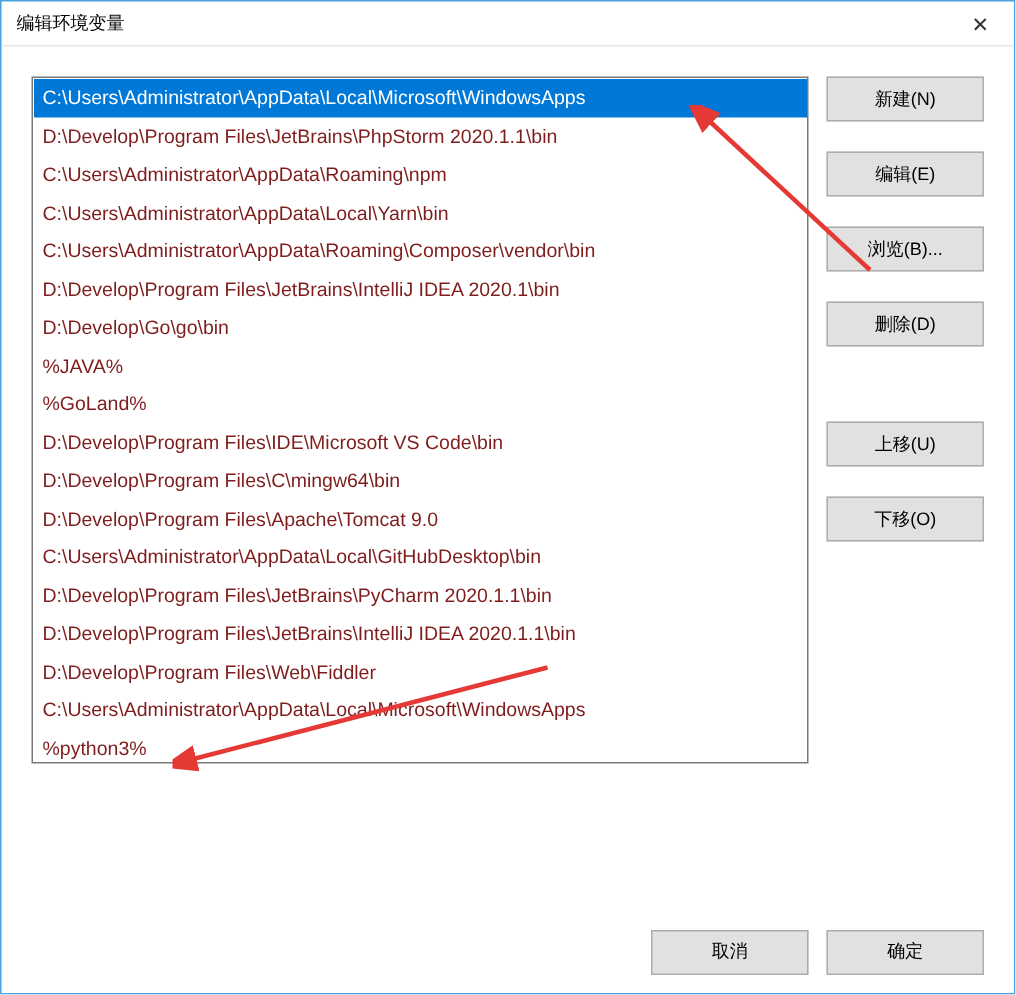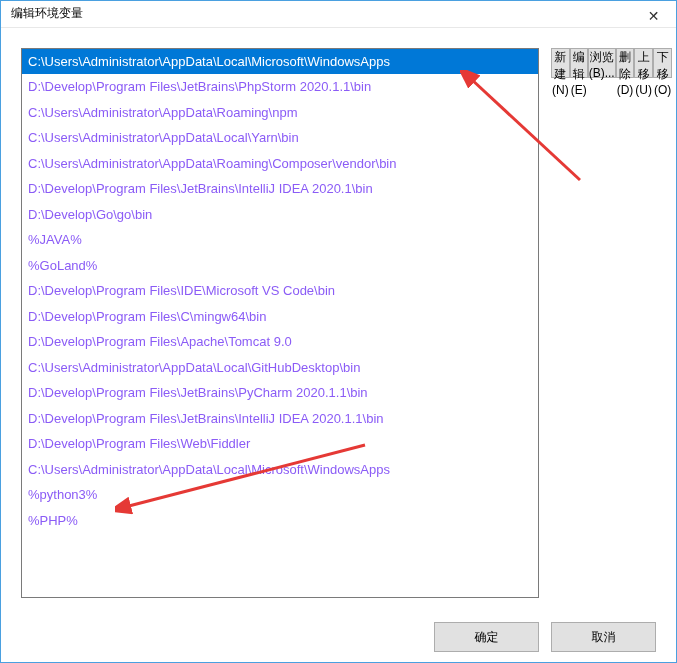--- a/index.html
+++ b/index.html
@@ -54,39 +54,40 @@
       flex: 1;
       display: flex;
       padding: 20px 20px 15px 20px;
       gap: 12px;
     }
     .listbox {
       flex: 1;
       border: 1px solid #7a7a7a;
       background: #fff;
       overflow-y: auto;
-      height: 550px;
+      height: 458px;
     }
     .list-item {
       padding: 3px 6px;
       font-size: 13px;
-      color: #8b5cf6;
+      color: #7f1d1d;
       white-space: nowrap;
       overflow: hidden;
       text-overflow: ellipsis;
       cursor: default;
       line-height: 1.5;
     }
     .list-item.selected {
       background: #0078d7;
       color: #fff;
     }
     .button-column {
       width: 105px;
       display: flex;
+      flex-direction: column;
     }
     .btn {
       width: 105px;
       height: 30px;
       background: #e1e1e1;
       border: 1px solid #adadad;
       font-size: 12px;
       font-family: inherit;
       cursor: pointer;
       color: #000;
@@ -154,22 +155,22 @@
       <button class="btn">删除(D)</button>
       <div class="spacer-md"></div>
       <button class="btn">上移(U)</button>
       <div class="spacer-sm"></div>
       <button class="btn">下移(O)</button>
       <div class="spacer-lg"></div>
     </div>
   </div>
 
   <div class="footer">
+    <button class="btn">取消</button>
     <button class="btn">确定</button>
-    <button class="btn">取消</button>
   </div>
 </div>
 
 <svg class="arrow" style="left:460px; top:70px;" width="130" height="120">
   <defs>
     <marker id="ah1" markerWidth="10" markerHeight="10" refX="2" refY="3" orient="auto">
       <path d="M0,0 L0,6 L8,3 z" fill="#e53935"></path>
     </marker>
   </defs>
   <line x1="120" y1="110" x2="10" y2="8" stroke="#e53935" stroke-width="3" marker-end="url(#ah1)"></line>

